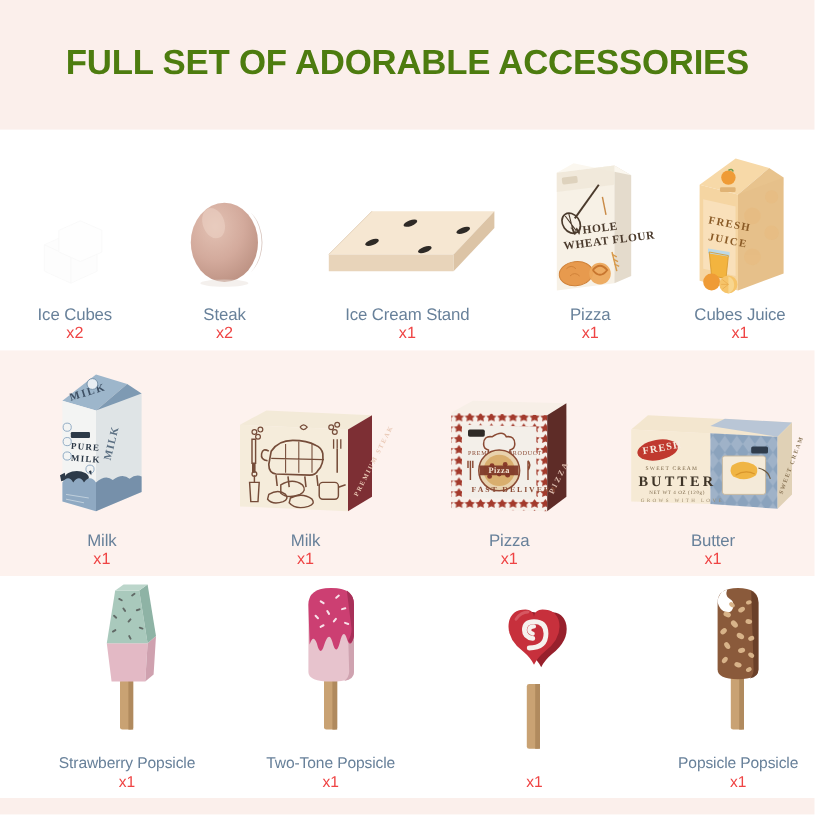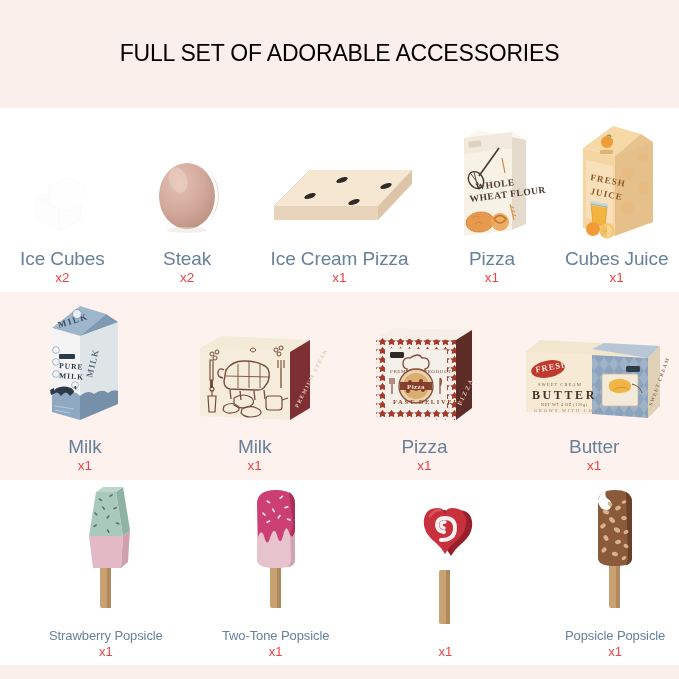--- a/index.html
+++ b/index.html
@@ -16,41 +16,41 @@
   
   .band{position:absolute;left:0;width:679px;}
   .band-header{top:0;height:108px;background:#fbefeb;}
   .band-row2{top:292px;height:188px;background:#fdf2ee;}
   .band-bottom{top:665px;height:14px;background:#fbefeb;}
 
   
   .header{position:absolute;top:0;left:0;width:679px;height:108px;
           display:flex;flex-direction:column;align-items:center;justify-content:center;}
   .title{
-    font-size:23px;font-weight:normal;letter-spacing:-0.2px;
-    color:#000000;text-align:center;line-height:1.1;
+    font-size:29px;font-weight:bold;letter-spacing:-0.2px;
+    color:#4d7c0f;text-align:center;line-height:1.1;
     margin:0;padding:0 10px;white-space:nowrap;
   }
   .subtitle{
     font-size:21px;font-weight:normal;letter-spacing:0.4px;
     color:#7e93a4;text-align:center;margin:6px 0 0 0;
   }
 
   
   .row{position:absolute;left:0;width:679px;display:flex;}
   .row1{top:108px;height:184px;}
   .row2{top:292px;height:188px;}
   .row3{top:480px;height:185px;padding-left:21px;}
 
   .cell{flex:1;display:flex;flex-direction:column;align-items:center;
         justify-content:flex-end;position:relative;}
   .art{flex:1 1 auto;width:100%;display:flex;align-items:flex-end;
        justify-content:center;padding-bottom:4px;box-sizing:border-box;}
   .caption{text-align:center;line-height:1.18;padding-bottom:6px;}
-  .cap-name{font-size:19px;color:#68819a;letter-spacing:-0.1px;display:block;white-space:nowrap;}
+  .cap-name{font-size:14px;color:#68819a;letter-spacing:-0.1px;display:block;white-space:nowrap;}
   .cap-qty{font-size:13.5px;color:#ef4444;display:block;}
   .row3 .cap-name{font-size:13px;}
   .row3 .cap-qty{font-size:13px;}
 
   svg{display:block;overflow:visible;}
 </style>
 </head>
 <body>
 
 <div class="page">
@@ -115,21 +115,21 @@
           <path d="M128 82 L162 46 L162 60 L128 96 Z" fill="#dcc4a6"></path>
 
           <ellipse cx="60" cy="72" rx="6" ry="2.4" fill="#2e2a26" transform="rotate(-20 60 72)"></ellipse>
           <ellipse cx="92" cy="56" rx="6" ry="2.4" fill="#2e2a26" transform="rotate(-20 92 56)"></ellipse>
           <ellipse cx="104" cy="78" rx="6" ry="2.4" fill="#2e2a26" transform="rotate(-20 104 78)"></ellipse>
           <ellipse cx="136" cy="62" rx="6" ry="2.4" fill="#2e2a26" transform="rotate(-20 136 62)"></ellipse>
           <path d="M24 82 L60 46" stroke="#e0cbb0" stroke-width="0.7" fill="none"></path>
         </svg>
       </div>
       <div class="caption">
-        <span class="cap-name">Ice Cream Pizza</span>
+        <span class="cap-name">Ice Cream Stand</span>
         <span class="cap-qty">x1</span>
       </div>
     </div>
 
     <div class="cell">
       <div class="art">
         <svg width="100" height="126" viewBox="0 0 100 126">
 
           <path d="M22 20 L70 14 L70 112 L22 118 Z" fill="#f7f1e6"></path>
           <path d="M70 14 L84 22 L84 106 L70 112 Z" fill="#e4dbcc"></path>

